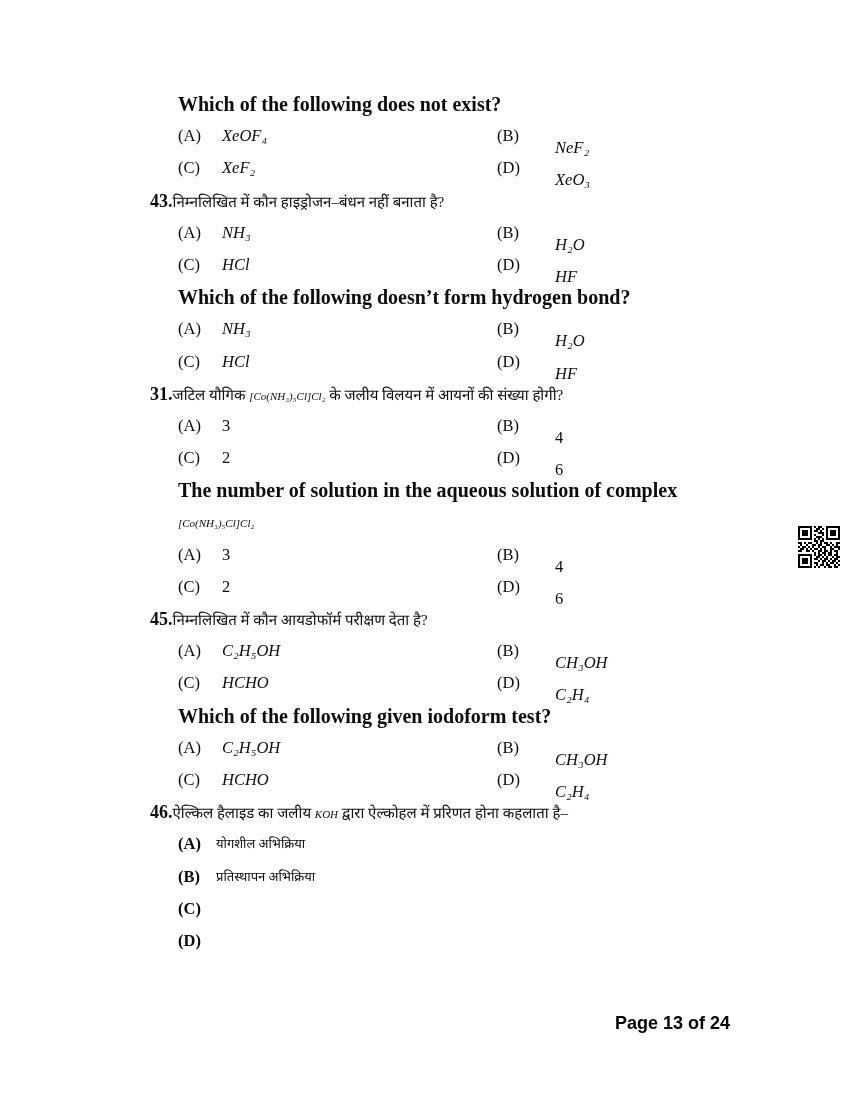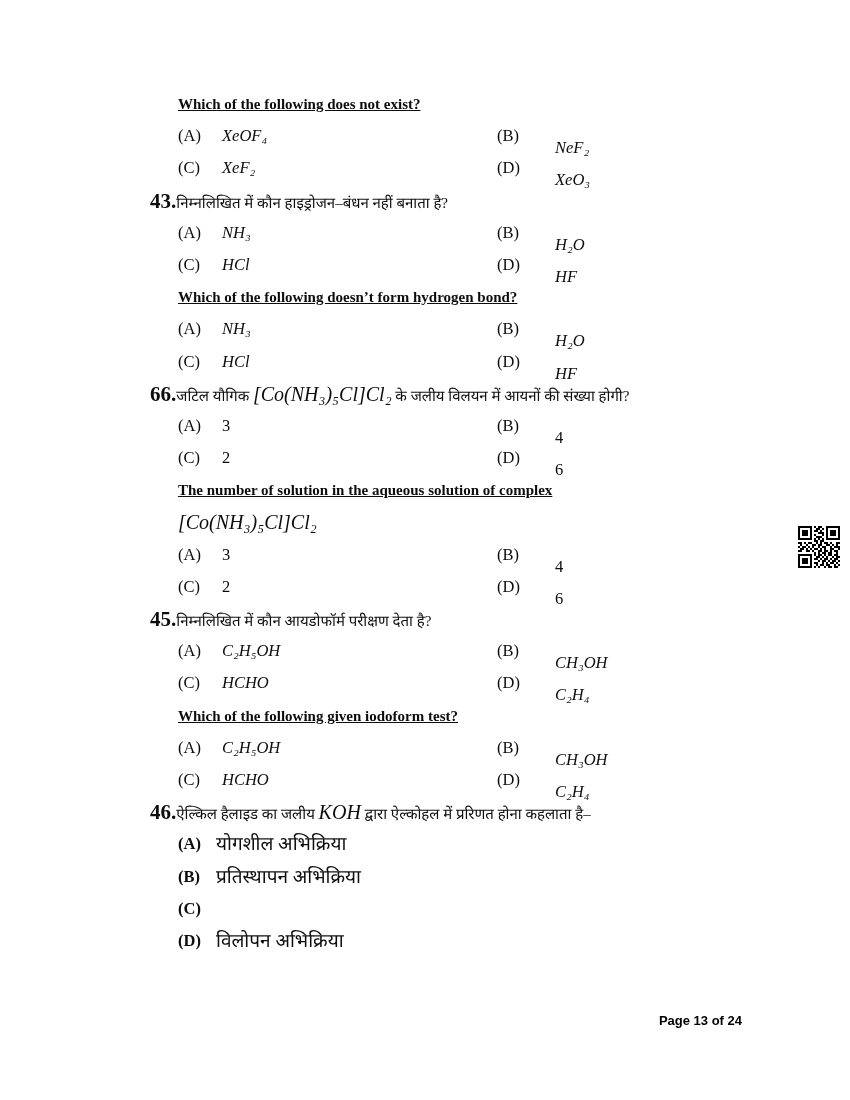--- a/index.html
+++ b/index.html
@@ -7,43 +7,43 @@
     position:relative;
     width:850px;height:1100px;
     background:#ffffff;
     color:#0d0d0d;
     font-family:"Liberation Serif","DejaVu Serif",serif;
     overflow:hidden;
   }
   .content{position:absolute;top:88px;left:0;width:100%;}
   .row{position:relative;height:32.2px;line-height:32.2px;white-space:nowrap;}
   
-  .row.en{padding-left:178px;font-weight:bold;font-size:15px;text-decoration:underline;}
+  .row.en{padding-left:178px;font-weight:bold;font-size:20px;}
   
   .row.hi{padding-left:150px;}
-  .qnum{font-weight:bold;font-size:21px;}
+  .qnum{font-weight:bold;font-size:18px;}
   .hindi{font-size:15px;}
   
-  .formula{font-style:italic;font-size:20px;font-family:"Liberation Serif","DejaVu Serif",serif;}
+  .formula{font-style:italic;font-size:11px;font-family:"Liberation Serif","DejaVu Serif",serif;}
   
   .row.fl{padding-left:178px;}
   
   .olabel,.ovalue{position:absolute;top:0;font-size:16.5px;}
   .c1{left:178px;}
   .c1v{left:222px;}
   .c2{left:497px;}
   .c2v{left:555px;margin-top:12px;}
   .plain{font-style:normal;}
-  .hopt{font-size:19px;left:216px;}
+  .hopt{font-size:13px;left:216px;}
   .blabel{font-weight:bold;}
   .footer{
-    position:absolute;top:1013px;left:16px;width:726px;
+    position:absolute;top:1013px;left:4px;width:726px;
     text-align:right;
     font-family:"Liberation Sans","DejaVu Sans",sans-serif;
-    font-weight:bold;font-size:13px;color:#000;
+    font-weight:bold;font-size:18px;color:#000;
   }
   .qr{position:absolute;left:796px;top:526px;}
 </style>
 </head>
 <body>
 
 <div class="sheet">
   <main class="content">
 
     <div class="row en">
@@ -88,21 +88,21 @@
       <span class="ovalue c2v formula">H₂O</span>
     </div>
     <div class="row">
       <span class="olabel c1">(C)</span>
       <span class="ovalue c1v formula">HCl</span>
       <span class="olabel c2">(D)</span>
       <span class="ovalue c2v formula">HF</span>
     </div>
 
     <div class="row hi">
-      <span class="qnum">66.</span><span class="hindi">जटिल यौगिक </span><span class="formula">[Co(NH₃)₅Cl]Cl₂</span><span class="hindi"> के जलीय विलयन में आयनों की संख्या होगी?</span>
+      <span class="qnum">31.</span><span class="hindi">जटिल यौगिक </span><span class="formula">[Co(NH₃)₅Cl]Cl₂</span><span class="hindi"> के जलीय विलयन में आयनों की संख्या होगी?</span>
     </div>
     <div class="row">
       <span class="olabel c1">(A)</span>
       <span class="ovalue c1v plain">3</span>
       <span class="olabel c2">(B)</span>
       <span class="ovalue c2v plain">4</span>
     </div>
     <div class="row">
       <span class="olabel c1">(C)</span>
       <span class="ovalue c1v plain">2</span>
@@ -170,21 +170,20 @@
     </div>
     <div class="row">
       <span class="olabel c1 blabel">(B)</span>
       <span class="ovalue hopt">प्रतिस्थापन अभिक्रिया</span>
     </div>
     <div class="row">
       <span class="olabel c1 blabel">(C)</span>
     </div>
     <div class="row">
       <span class="olabel c1 blabel">(D)</span>
-      <span class="ovalue hopt">विलोपन अभिक्रिया</span>
     </div>
 
   </main>
 
   <svg class="qr" viewBox="0 0 21 21" width="46" height="42" fill="#000000" shape-rendering="crispEdges">
       <rect x="0" y="0" width="1" height="1"></rect>
       <rect x="1" y="0" width="1" height="1"></rect>
       <rect x="2" y="0" width="1" height="1"></rect>
       <rect x="3" y="0" width="1" height="1"></rect>
       <rect x="4" y="0" width="1" height="1"></rect>

